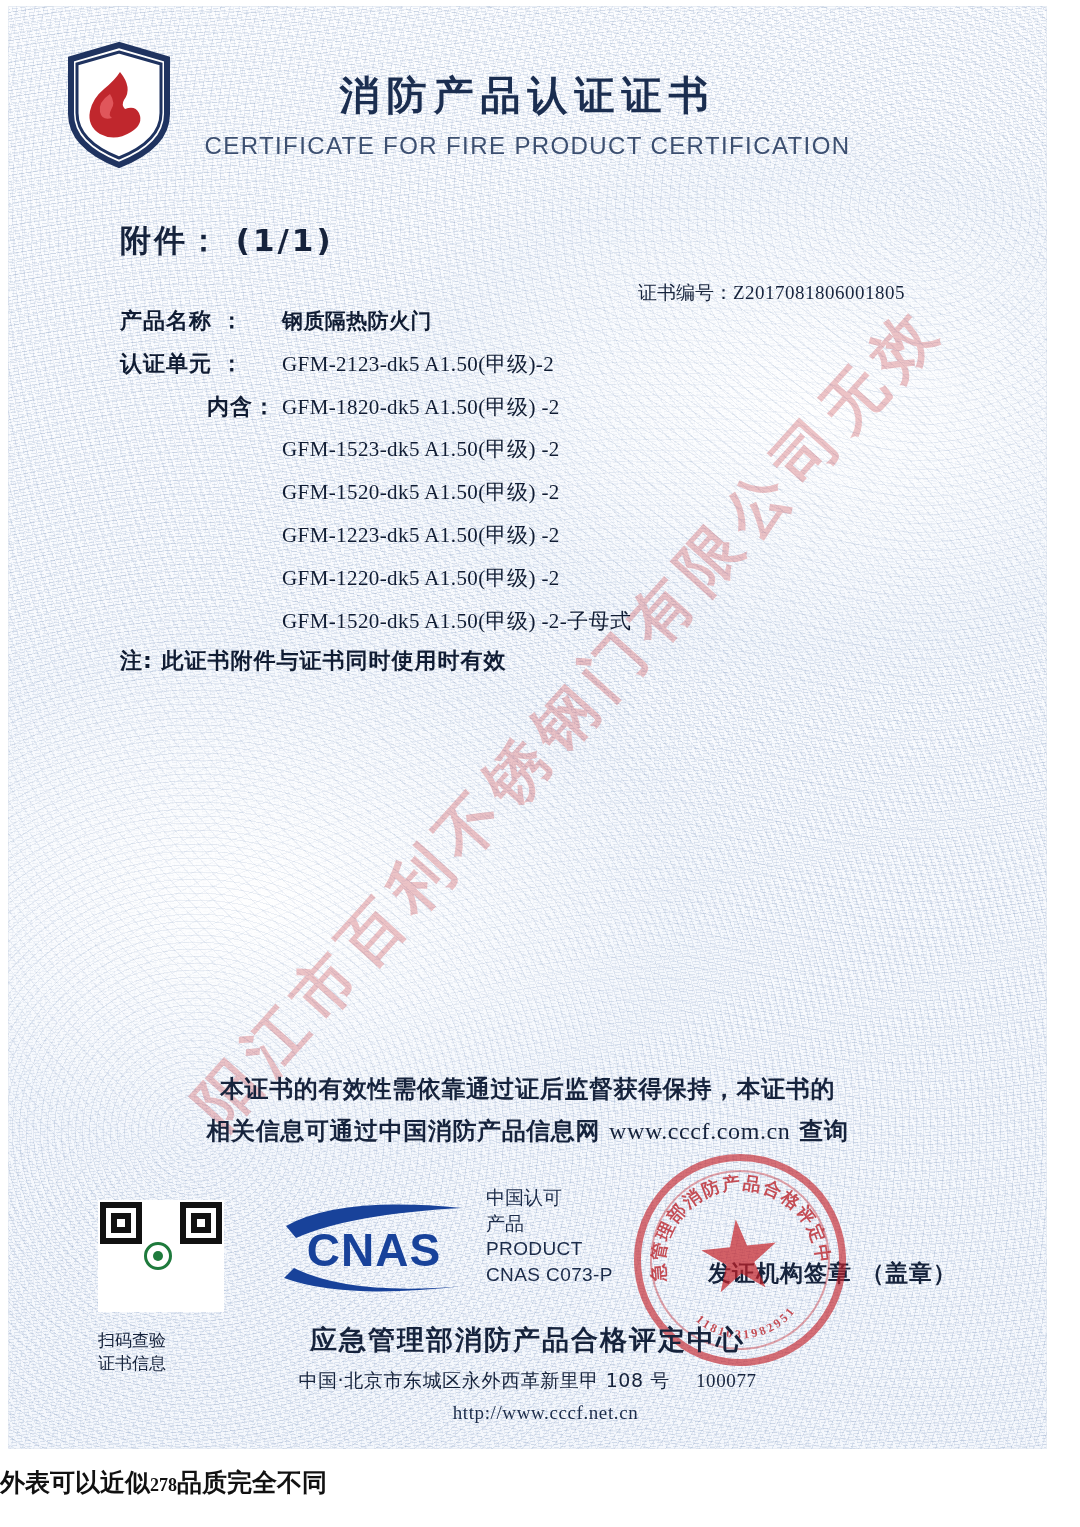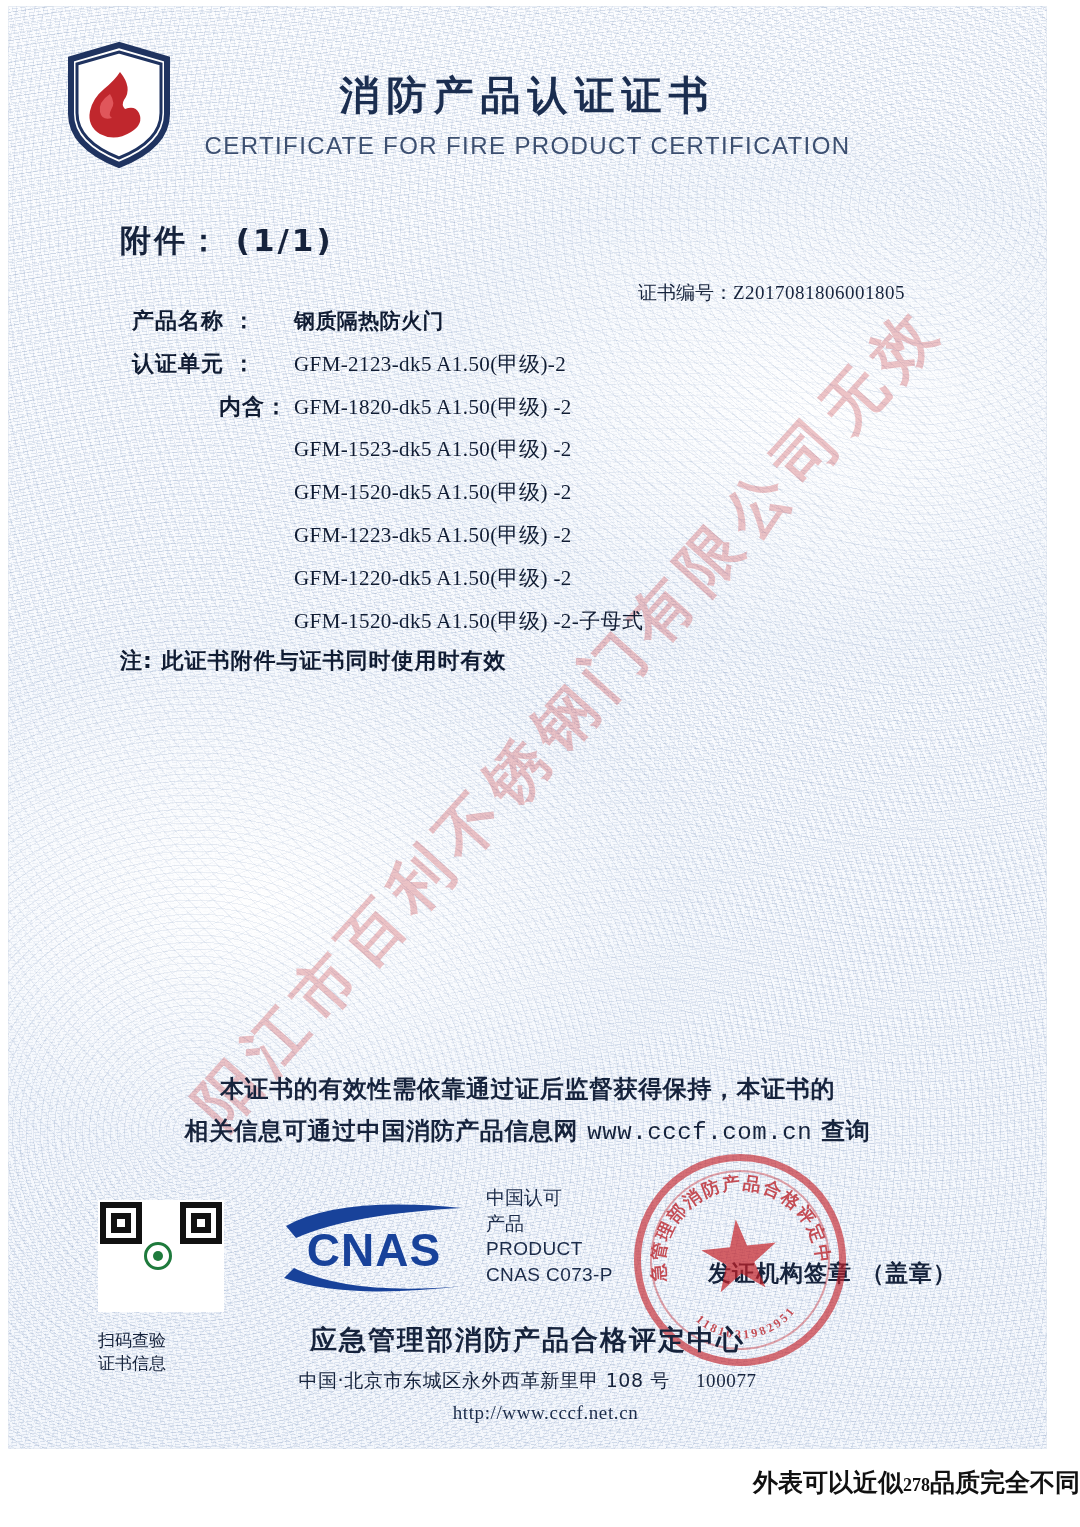--- a/index.html
+++ b/index.html
@@ -94,21 +94,21 @@
     font-family: "DejaVu Sans", sans-serif;
     white-space: nowrap;
   }
   .cert-no .num {
     font-family: "Liberation Serif", serif;
     letter-spacing: .5px;
   }
 
   .rows {
     position: absolute;
-    left: 124px;
+    left: 112px;
     top: 300px;
     width: 800px;
   }
   .row {
     display: flex;
     align-items: baseline;
     height: 43px;
   }
   .lbl {
     width: 162px;
@@ -176,21 +176,21 @@
     top: 1062px;
     text-align: center;
     font-size: 24px;
     line-height: 42px;
     color: #16233c;
     font-family: "DejaVu Sans", sans-serif;
     font-weight: 600;
     letter-spacing: .6px;
   }
   .validity .url {
-    font-family: Liberation Mono, monospace;
+    font-family: Liberation Serif, serif;
     font-weight: 400;
   }
 
   
   .qr-wrap {
     position: absolute;
     left: 90px;
     top: 1194px;
     width: 130px;
   }
@@ -349,26 +349,25 @@
     font-family: "Liberation Serif", serif;
     letter-spacing: .6px;
     margin-left: 36px;
   }
 
   
   .caption {
     position: absolute;
     left: 0; right: 0;
     top: 1466px;
-    text-align: right;
+    text-align: left;
     font-size: 25px;
     color: #111111;
     font-family: "DejaVu Sans", sans-serif;
     font-weight: 600;
-    padding-left: 16px;
   }
   .caption .sm {
     font-size: 18px;
     font-family: "Liberation Serif", serif;
   }
 </style>
 </head>
 <body>
 
 <div id="page">

